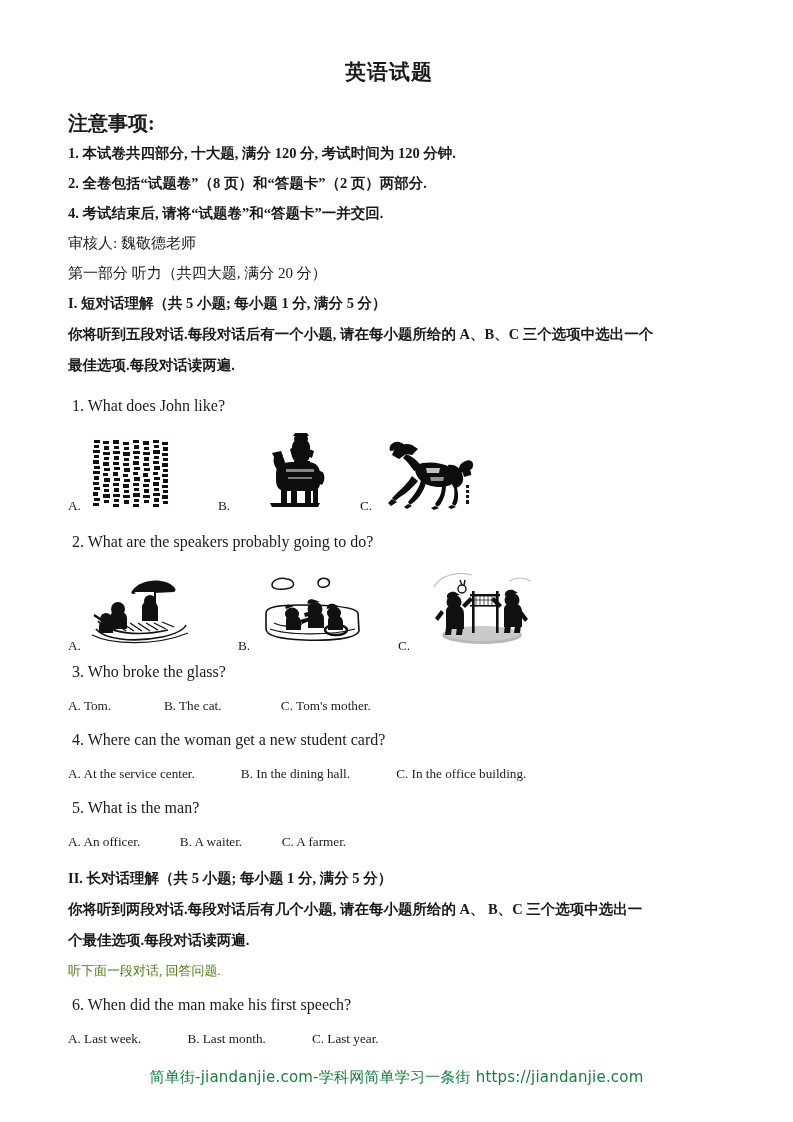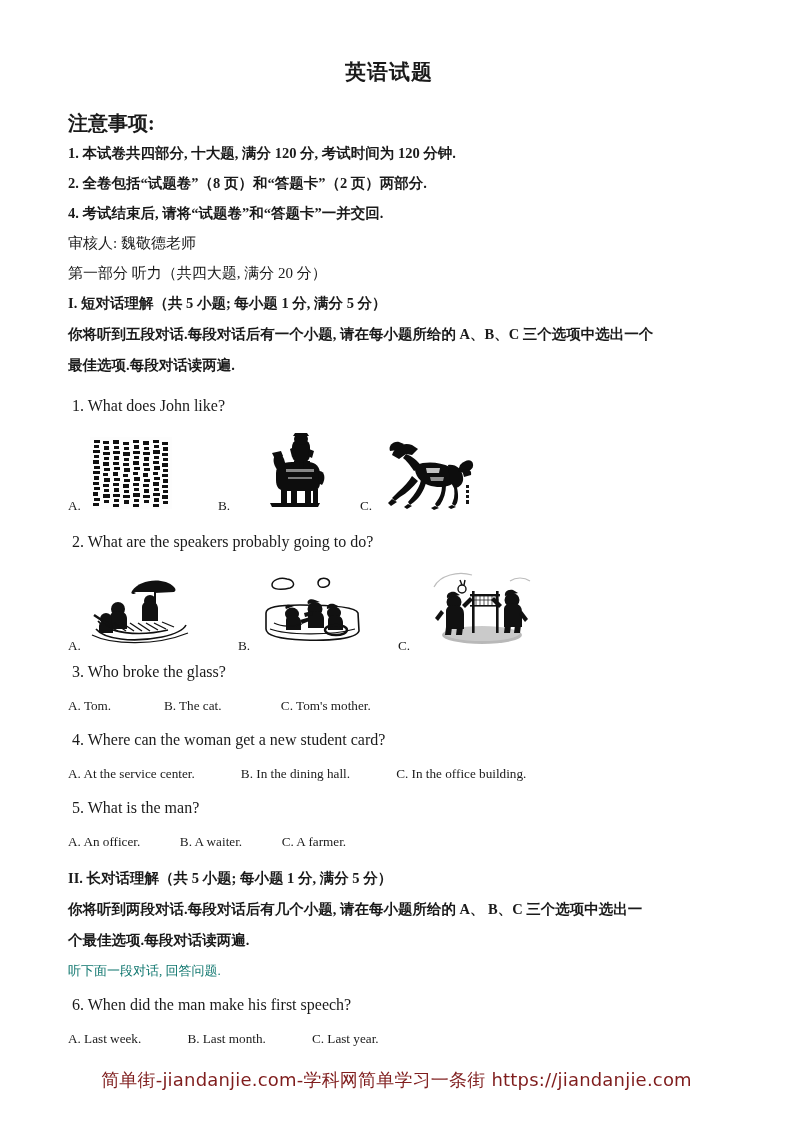--- a/index.html
+++ b/index.html
@@ -60,21 +60,21 @@
   .bold-wrap {
     font-weight: bold;
     font-size: 14.5px;
     line-height: 31px;
     margin: 0;
   }
   .grey-line {
     font-size: 13px;
     line-height: 30px;
     margin: 0;
-    color: #0f766e;
+    color: #4d7c0f;
   }
 
   
   .q-line {
     font-size: 16px;
     line-height: 30px;
     margin: 4px;
     white-space: pre;
   }
   .opt-line {
@@ -110,22 +110,22 @@
   }
   svg { display: block; }
 
   
   .watermark {
     position: absolute;
     left: 0;
     top: 1068px;
     width: 793px;
     text-align: center;
-    font-size: 18px;
-    color: #7f1d1d;
+    font-size: 15px;
+    color: #15803d;
     font-family: "DejaVu Sans", "Liberation Sans", sans-serif;
     letter-spacing: 0.2px;
   }
 </style>
 </head>
 <body>
 
 <div class="page">
 
   <div class="content">

